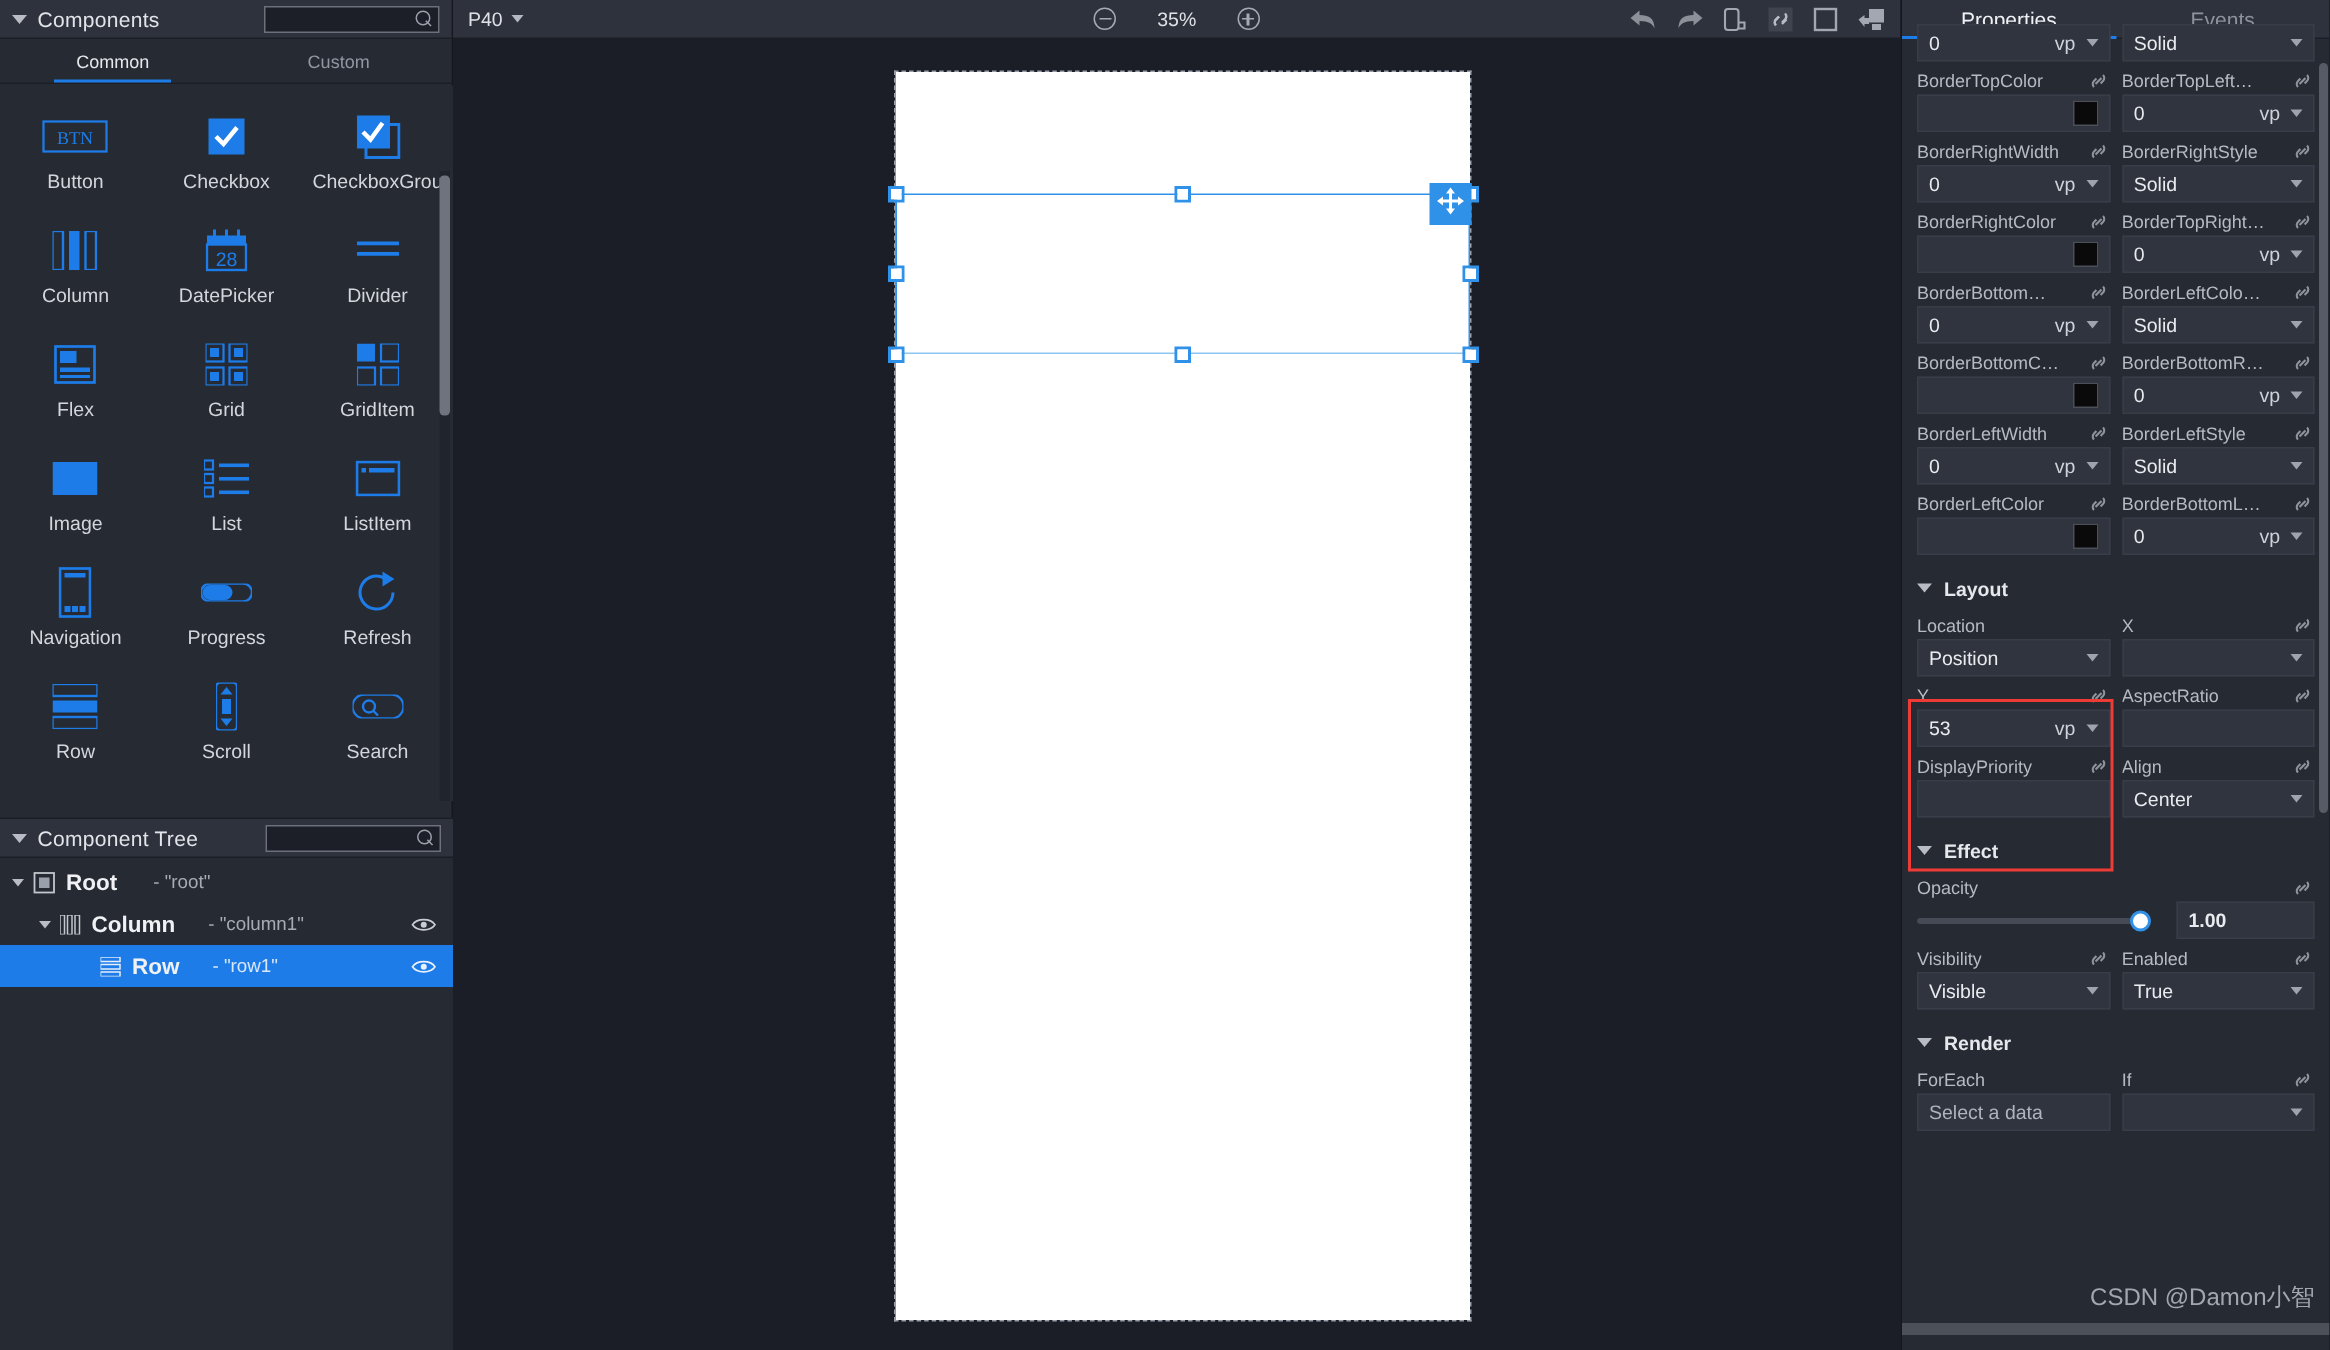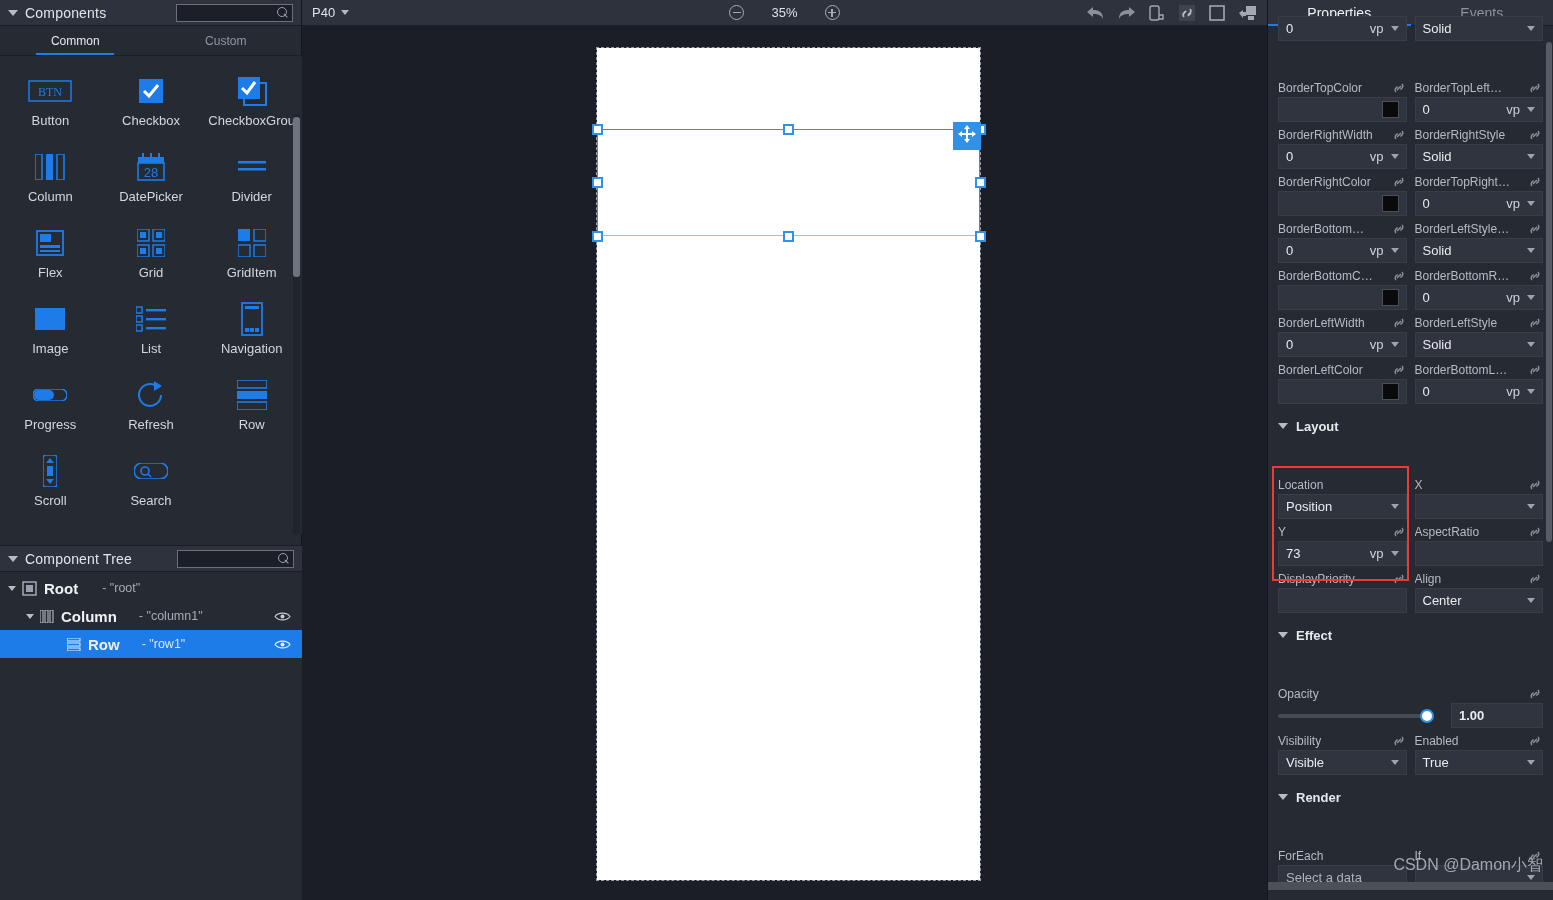--- a/index.html
+++ b/index.html
@@ -187,21 +187,21 @@
     font-size: 14px; color: #8d929d; position: relative;
   }
   .rp-tab.active { color: #f0f1f4; }
   .rp-tab.active:after {
     content: ""; position: absolute; bottom: -1px; left: 0; width: 100%;
     height: 2px; background: #1d7ce8;
   }
   .prop-scroll { position: relative; height: 874px; }
   .prop-grid {
     display: grid; grid-template-columns: 1fr 1fr;
-    column-gap: 8px; padding: 0 10px; margin-top: 34px;
+    column-gap: 8px; padding: 0 10px;
   }
   .field { margin-bottom: 3px; }
   .field-label-row {
     display: flex; align-items: center; height: 19px;
   }
   .field-label {
     font-size: 12px; color: #b6bac2; white-space: nowrap;
     overflow: hidden; text-overflow: ellipsis; max-width: 96px;
   }
   .link-ico { margin-left: auto; display: flex; }
@@ -415,20 +415,30 @@
                 <rect x="10" y="3" width="20" height="2.4" fill="#1d7ce8"></rect>
                 <rect x="0" y="10" width="6" height="6" fill="none" stroke="#1d7ce8" stroke-width="1.5"></rect>
                 <rect x="10" y="12" width="20" height="2.4" fill="#1d7ce8"></rect>
                 <rect x="0" y="19" width="6" height="6" fill="none" stroke="#1d7ce8" stroke-width="1.5"></rect>
                 <rect x="10" y="21" width="20" height="2.4" fill="#1d7ce8"></rect>
               </svg>
           </div>
           <div class="comp-label">List</div>
         </div>
 
+        <div class="comp-cell">
+          <div class="comp-ico">
+            <svg width="30" height="24">
+                <rect x="1" y="1" width="28" height="22" fill="none" stroke="#1d7ce8" stroke-width="1.8"></rect>
+                <rect x="4" y="5" width="3" height="3" fill="#1d7ce8"></rect>
+                <rect x="9" y="5" width="17" height="3" fill="#1d7ce8"></rect>
+              </svg>
+          </div>
+          <div class="comp-label">ListItem</div>
+        </div>
 
         <div class="comp-cell">
           <div class="comp-ico">
             <svg width="22" height="34">
                 <rect x="1" y="1" width="20" height="32" fill="none" stroke="#1d7ce8" stroke-width="1.8"></rect>
                 <rect x="4" y="4" width="14" height="3" fill="#1d7ce8"></rect>
                 <rect x="4" y="26" width="4" height="4" fill="#1d7ce8"></rect>
                 <rect x="9" y="26" width="4" height="4" fill="#1d7ce8"></rect>
                 <rect x="14" y="26" width="4" height="4" fill="#1d7ce8"></rect>
               </svg>
@@ -794,21 +804,21 @@
           </div>
           <div class="ctrl">
             <span>0</span>
             <span class="unit">vp</span>
             <span class="dd"></span>
           </div>
         </div>
 
         <div class="field">
           <div class="field-label-row">
-            <span class="field-label">BorderLeftStyle…</span>
+            <span class="field-label">BorderLeftColor…</span>
             <span class="link-ico">
               <svg width="16" height="12" viewBox="0 0 16 12">
                   <path d="M6 8 L10 4" stroke="#8e939c" stroke-width="1.4"></path>
                   <path d="M5 10 a2.8 2.8 0 0 1 0-4 l1.6-1.6" fill="none" stroke="#8e939c" stroke-width="1.4"></path>
                   <path d="M11 2 a2.8 2.8 0 0 1 0 4 l-1.6 1.6" fill="none" stroke="#8e939c" stroke-width="1.4"></path>
                 </svg>
             </span>
           </div>
           <div class="ctrl dropdown">
             <span>Solid</span>
@@ -959,21 +969,21 @@
             <span class="field-label">Y</span>
             <span class="link-ico">
               <svg width="16" height="12" viewBox="0 0 16 12">
                   <path d="M6 8 L10 4" stroke="#8e939c" stroke-width="1.4"></path>
                   <path d="M5 10 a2.8 2.8 0 0 1 0-4 l1.6-1.6" fill="none" stroke="#8e939c" stroke-width="1.4"></path>
                   <path d="M11 2 a2.8 2.8 0 0 1 0 4 l-1.6 1.6" fill="none" stroke="#8e939c" stroke-width="1.4"></path>
                 </svg>
             </span>
           </div>
           <div class="ctrl">
-            <span>73</span>
+            <span>53</span>
             <span class="unit">vp</span>
             <span class="dd"></span>
           </div>
         </div>
 
         <div class="field">
           <div class="field-label-row">
             <span class="field-label">AspectRatio</span>
             <span class="link-ico">
               <svg width="16" height="12" viewBox="0 0 16 12">

